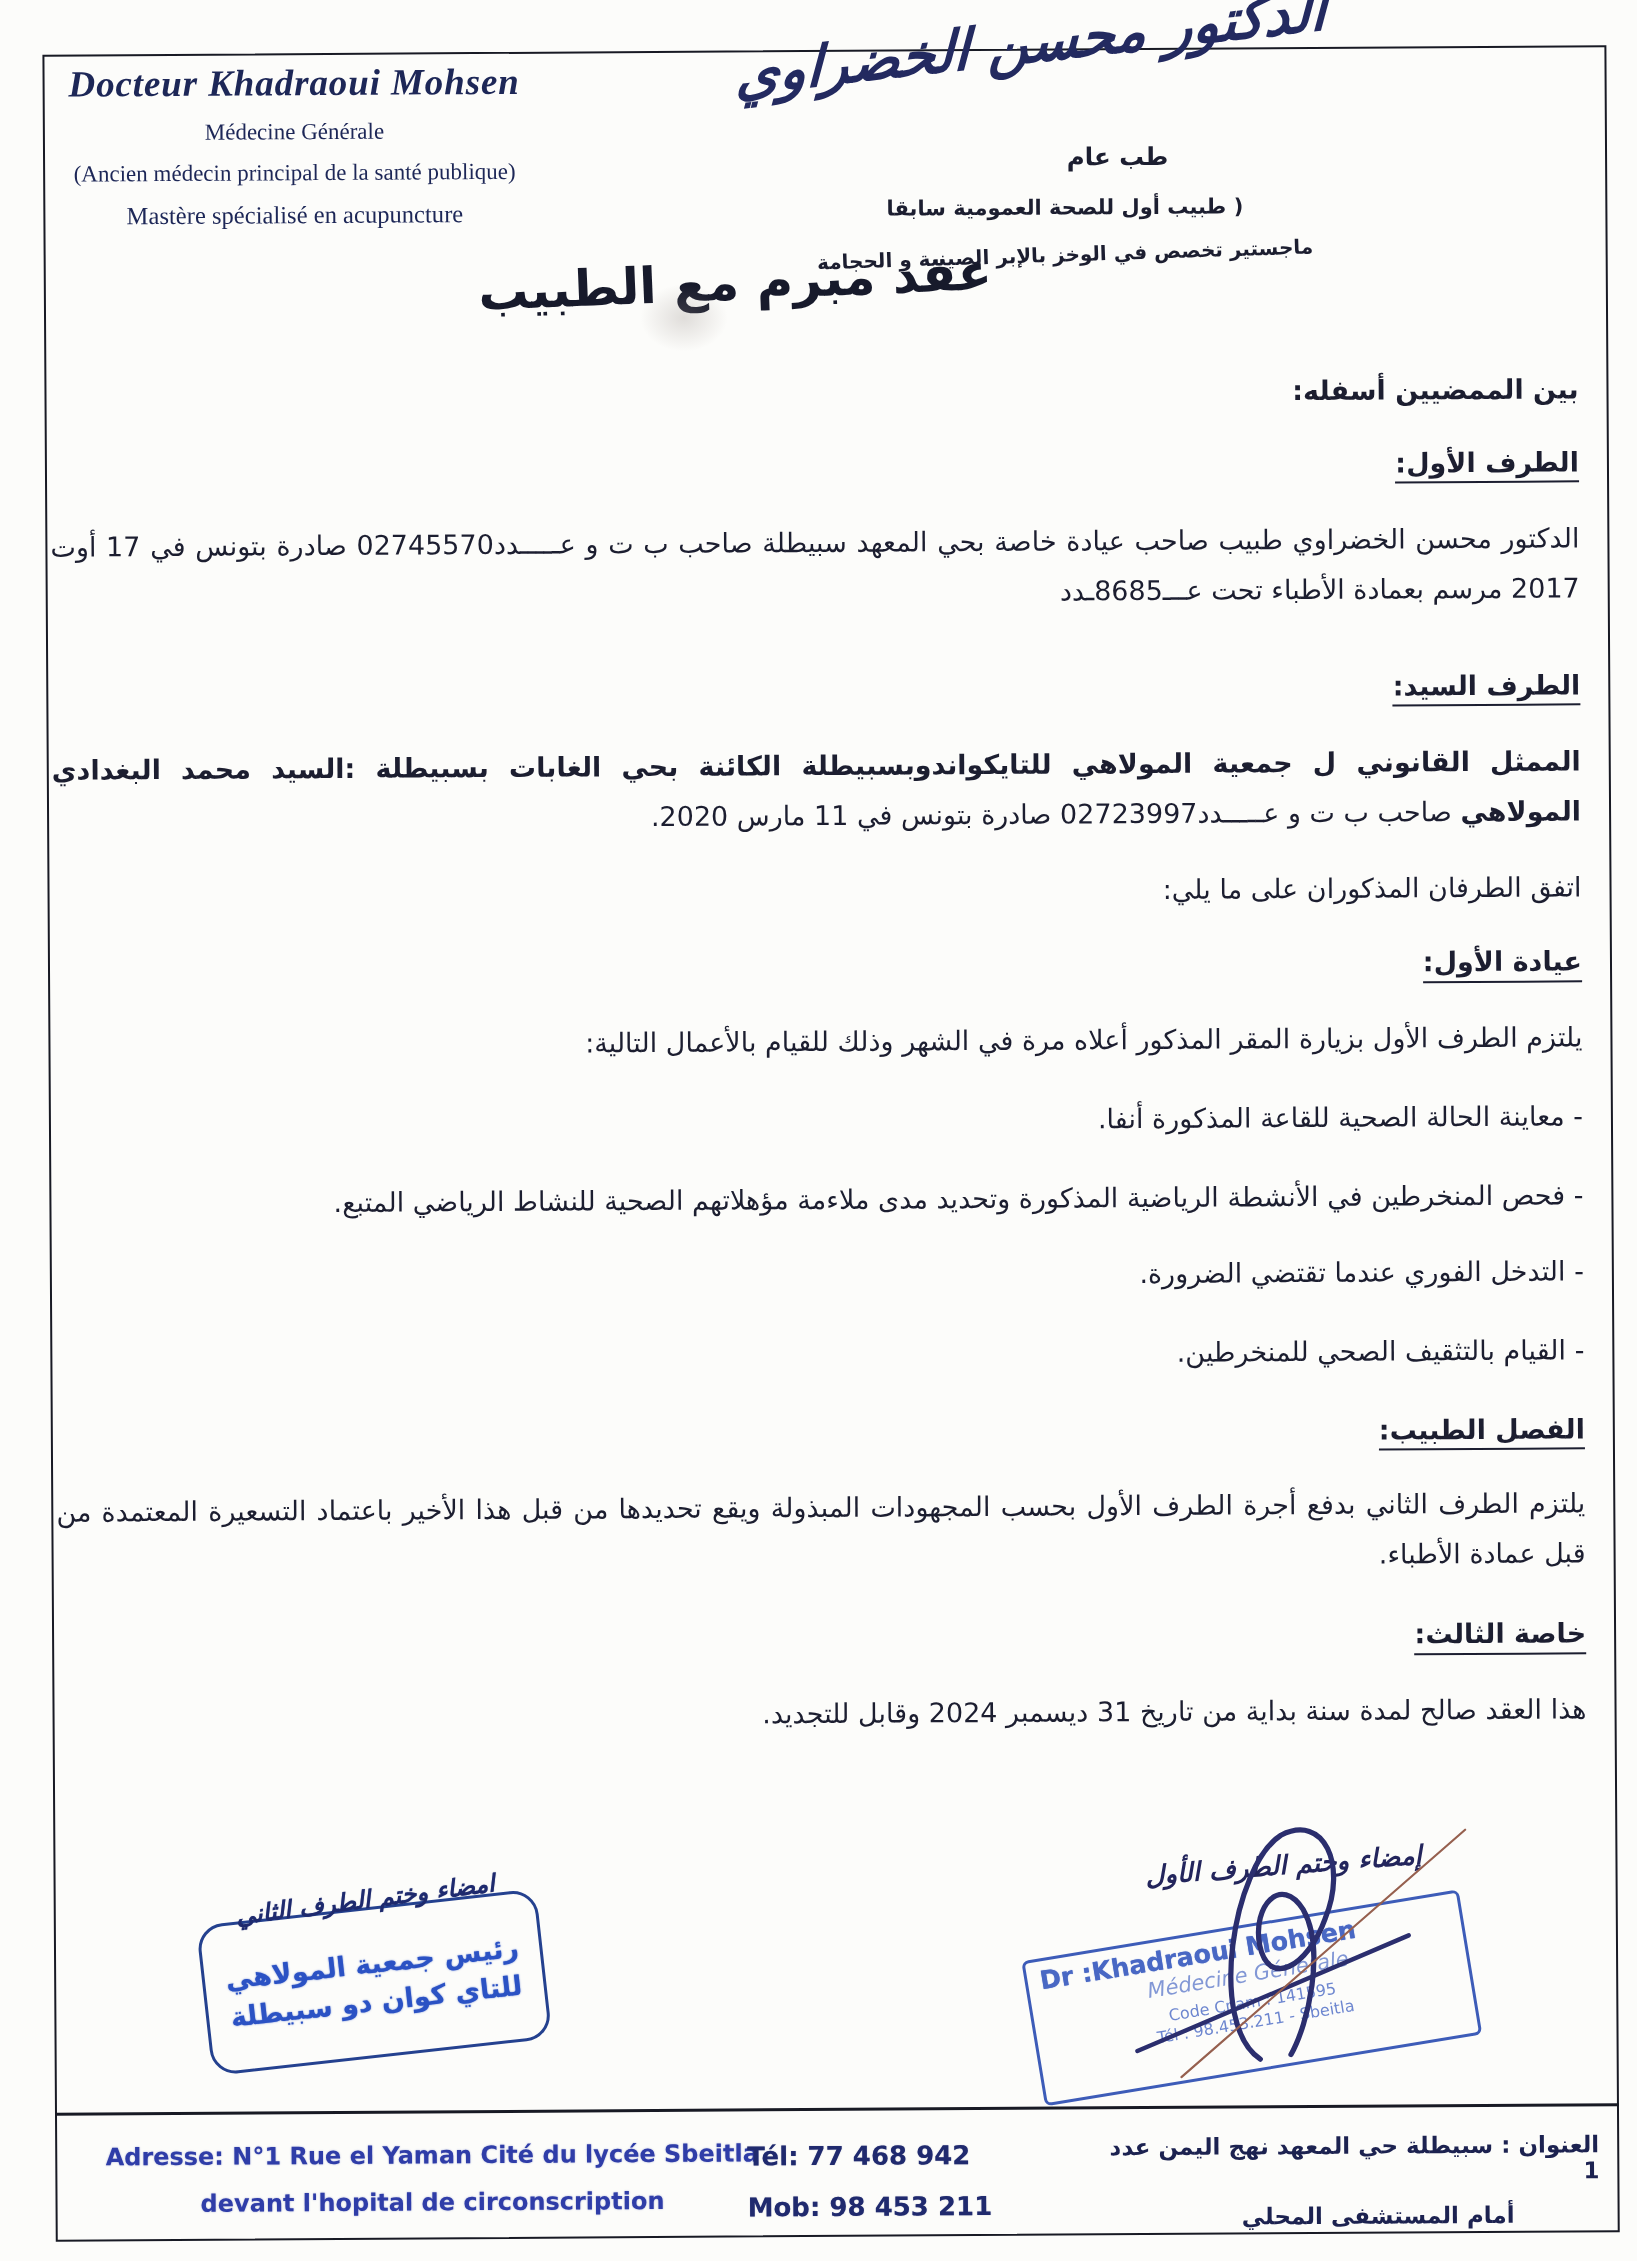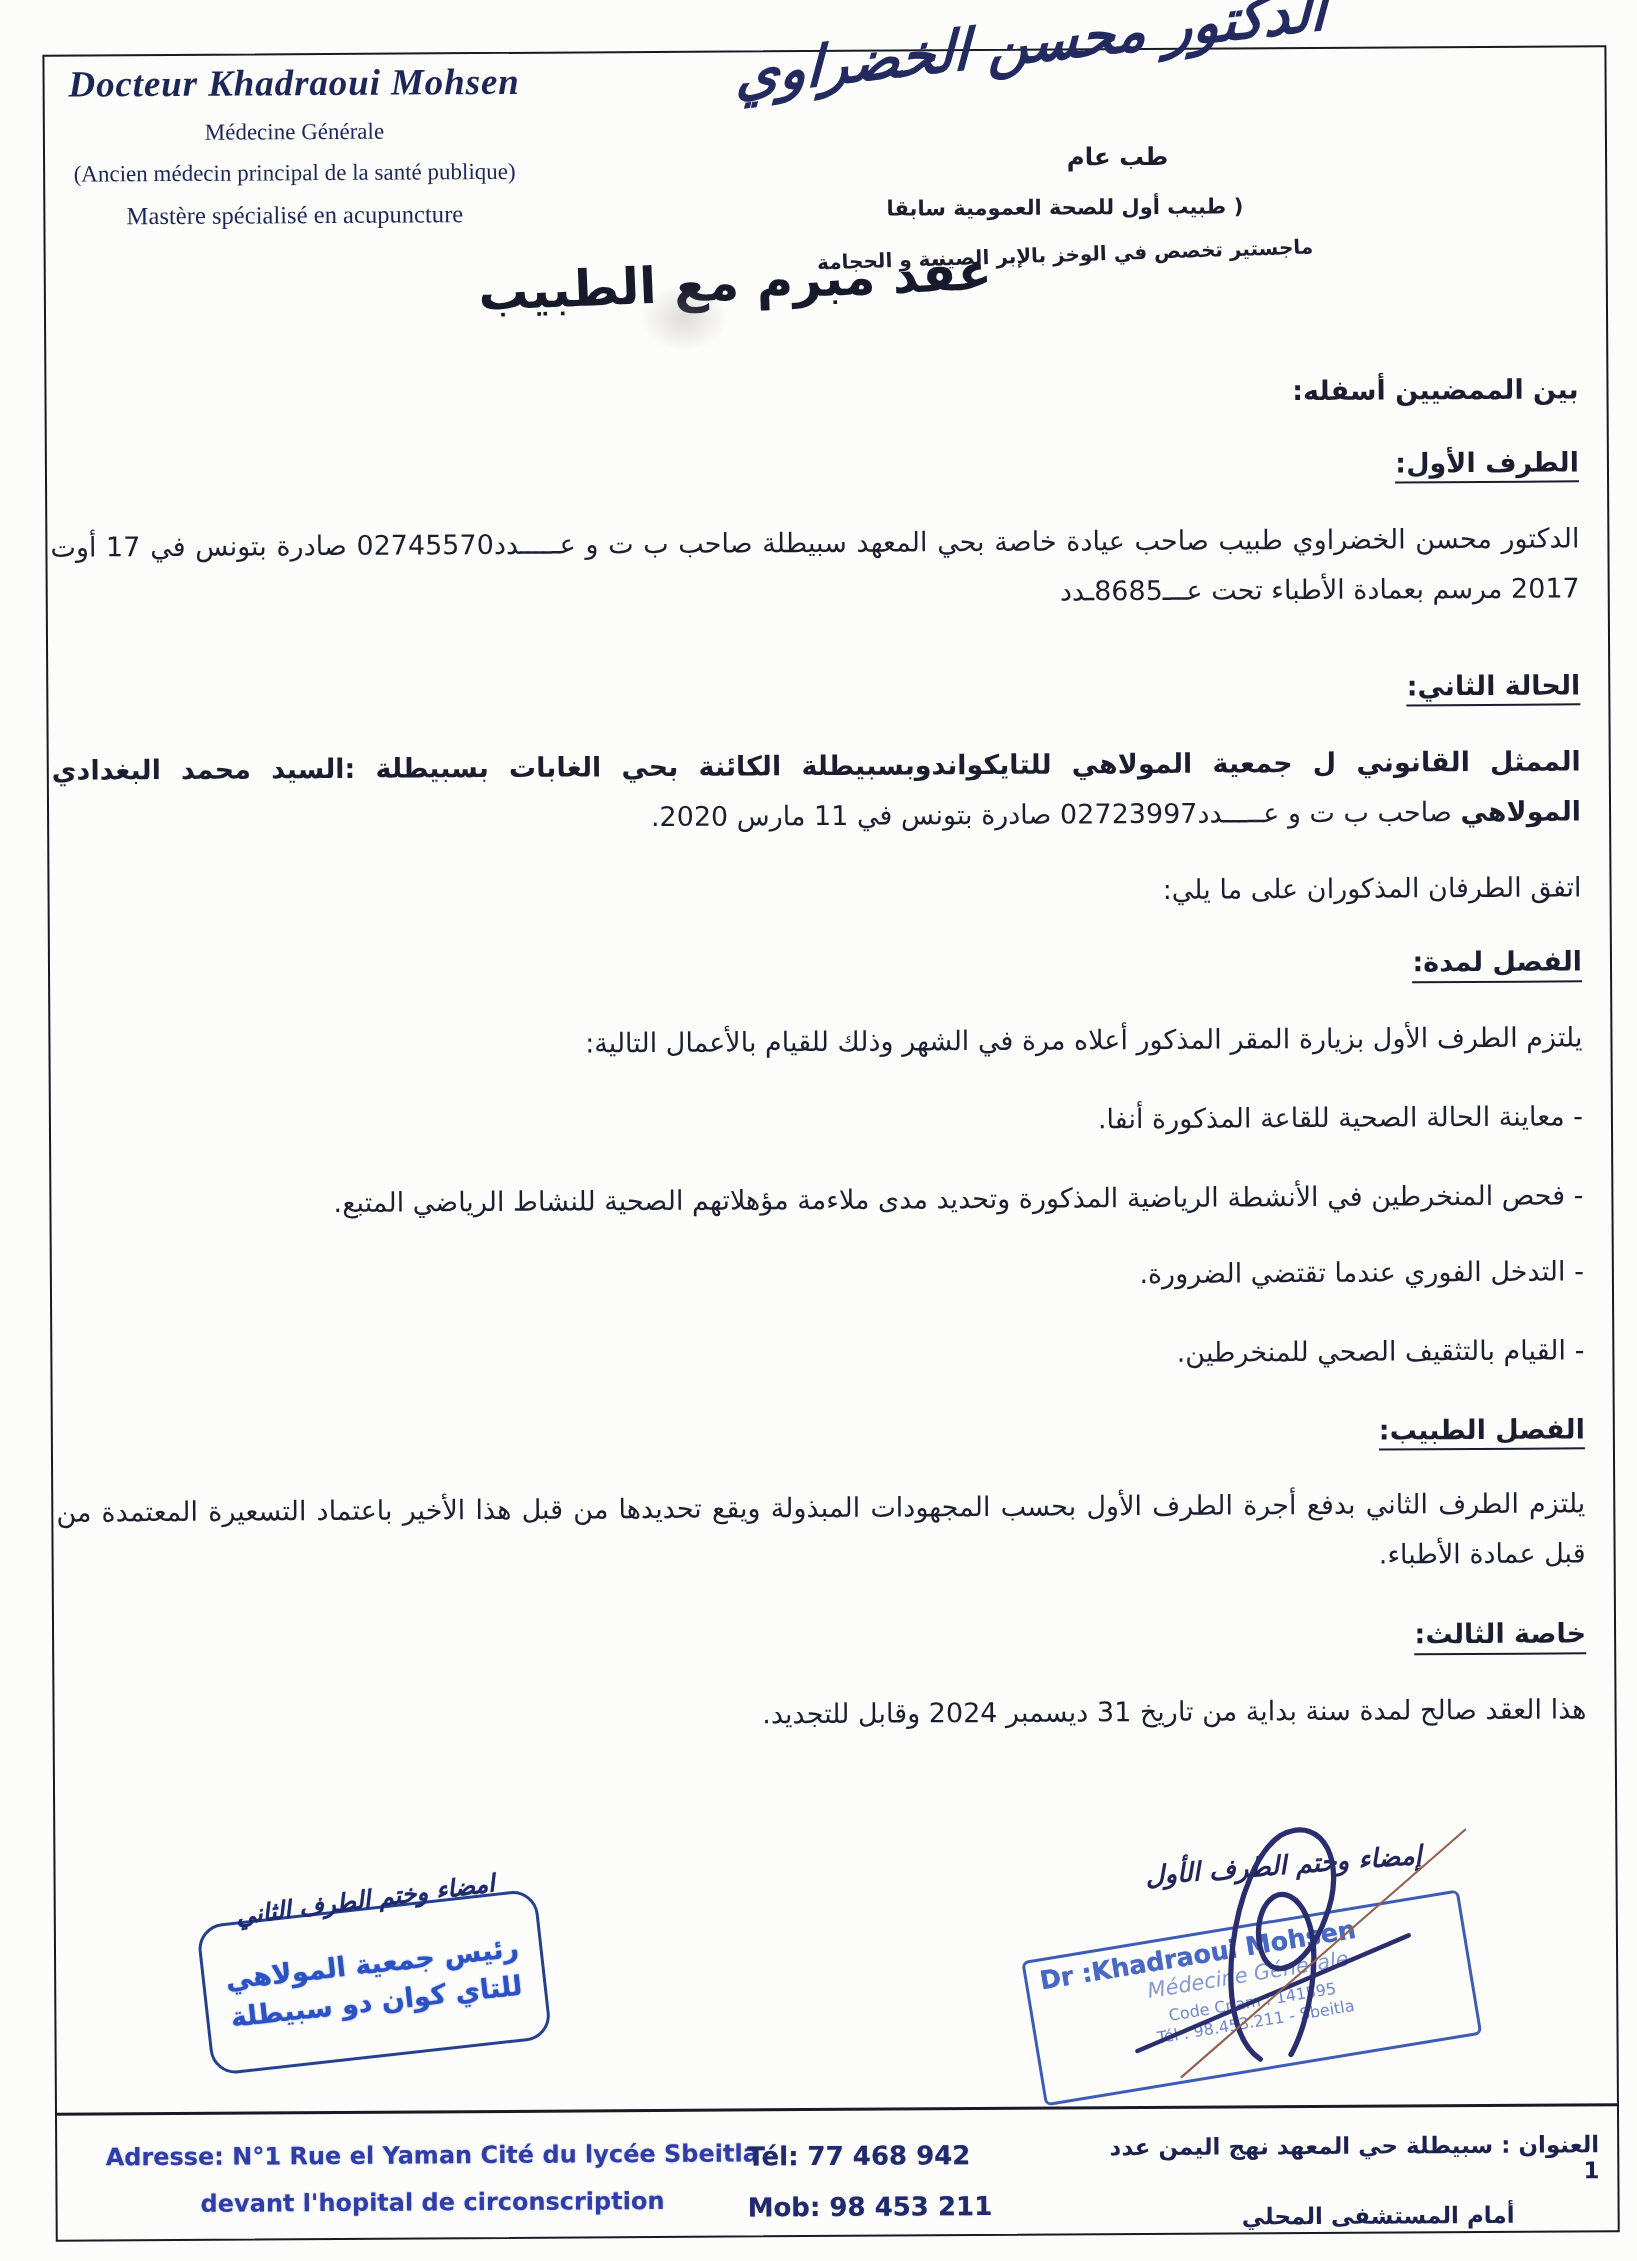--- a/index.html
+++ b/index.html
@@ -130,26 +130,26 @@
 
     <div class="doc-title">عقد مبرم مع الطبيب</div>
     <div class="smudge"></div>
 
     <div class="content">
       <p class="b m26">بين الممضيين أسفله:</p>
 
       <p class="h m30"><span class="u">الطرف الأول:</span></p>
       <p class="m54">الدكتور محسن الخضراوي طبيب صاحب عيادة خاصة  بحي المعهد سبيطلة صاحب ب ت و عـــــدد02745570 صادرة بتونس في 17 أوت 2017 مرسم بعمادة الأطباء تحت عـــ8685ـدد</p>
 
-      <p class="h m30"><span class="u">الحالة الثاني:</span></p>
+      <p class="h m30"><span class="u">الطرف السيد:</span></p>
       <p class="m30"><span class="b">الممثل القانوني ل جمعية المولاهي للتايكواندوبسبيطلة الكائنة بحي الغابات بسبيطلة :السيد محمد البغدادي المولاهي</span><span> صاحب ب ت و عـــــدد02723997 صادرة بتونس في 11 مارس 2020.</span></p>
 
       <p class="m28">اتفق الطرفان المذكوران على ما يلي:</p>
 
-      <p class="h m30"><span class="u">الفصل لمدة:</span></p>
+      <p class="h m30"><span class="u">عيادة الأول:</span></p>
       <p class="m33">يلتزم الطرف الأول بزيارة المقر المذكور أعلاه مرة في الشهر وذلك للقيام بالأعمال التالية:</p>
 
       <p class="m33">- معاينة الحالة الصحية للقاعة المذكورة أنفا.</p>
       <p class="m30">- فحص المنخرطين في الأنشطة الرياضية المذكورة وتحديد مدى ملاءمة مؤهلاتهم الصحية للنشاط الرياضي المتبع.</p>
       <p class="m33">- التدخل الفوري عندما تقتضي الضرورة.</p>
       <p class="m33">- القيام بالتثقيف الصحي للمنخرطين.</p>
 
       <p class="h m28"><span class="u">الفصل الطبيب:</span></p>
       <p class="m34">يلتزم الطرف الثاني بدفع أجرة الطرف الأول بحسب المجهودات المبذولة ويقع تحديدها من قبل هذا الأخير باعتماد التسعيرة المعتمدة من قبل عمادة الأطباء.</p>
 

